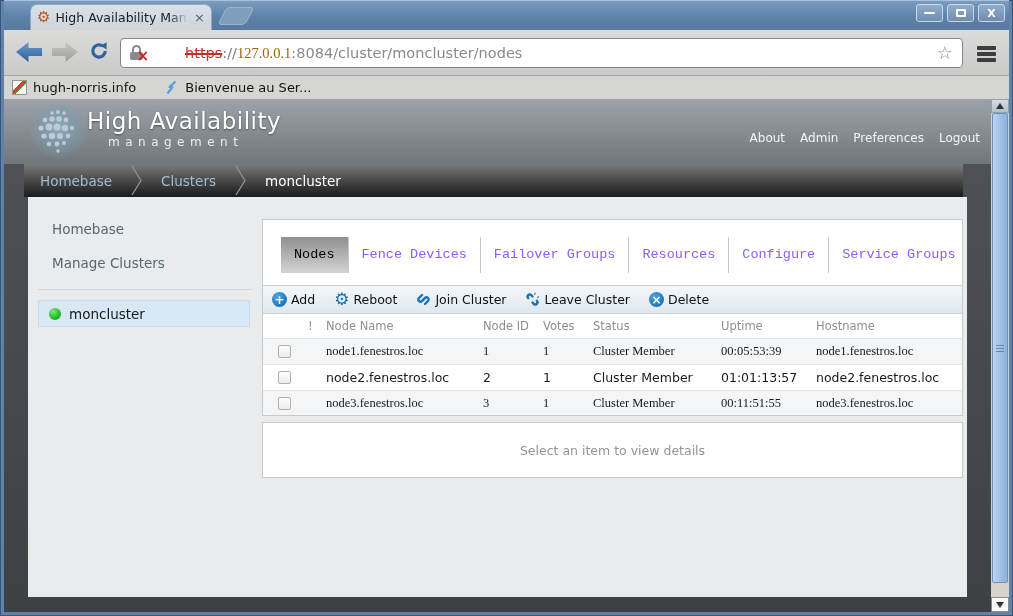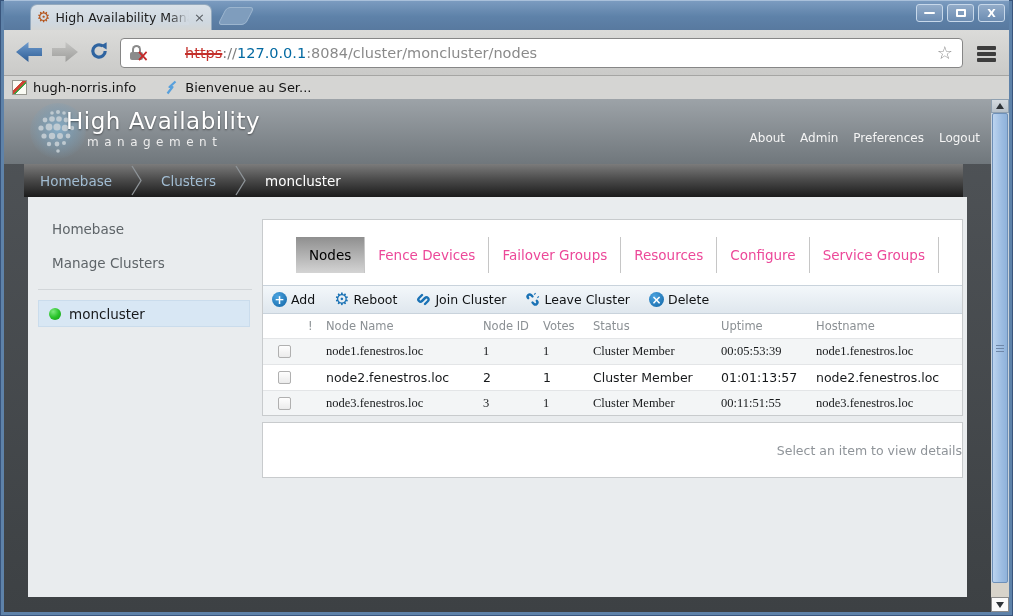--- a/index.html
+++ b/index.html
@@ -43,42 +43,42 @@
                 background:linear-gradient(180deg,#c6c6c4,#9d9d9b); }
   .addressbar { position:absolute; left:116px; right:46px; top:8px; height:30px; background:#fff;
                 border:1px solid #868686; border-radius:4px; display:flex; align-items:center;
                 padding:0 9px; font-size:14.5px; color:#7c7c7c; }
   .lock { position:relative; width:14px; height:16px; margin-right:5px; flex:none; }
   .lock-shackle { position:absolute; left:2px; top:0; width:9px; height:9px; border:2px solid #8b8b8b;
                   border-bottom:none; border-radius:5px 5px 0 0; }
   .lock-body { position:absolute; left:0; top:7px; width:13px; height:8px; background:#8b8b8b; border-radius:2px; }
   .lock-x { position:absolute; right:-5px; bottom:-3px; color:#c62828; font-size:15px; font-weight:bold; line-height:1; }
   .url-scheme { color:#c4302b; text-decoration:line-through; text-decoration-thickness:2px;margin-left:36px; }
-  .url-host { color:#0369a1; }
+  .url-host { color:#a16207;font-family:Liberation Serif, serif; }
   .url-rest { color:#8a8a8a; }
   .star { margin-left:auto; font-size:18px; color:#8f8f8f; line-height:1; }
   .menu-btn { position:absolute; right:8px; top:12px; width:30px; height:24px; display:flex;
               flex-direction:column; justify-content:center; gap:2.6px; align-items:center; }
   .menu-bar { width:19px; height:3.4px; background:#3d3d3d; border-radius:1px; }
 
   
   .bookmarks { position:absolute; top:76px; left:0; right:0; height:23px; background:#d5d5d3;
                display:flex; align-items:center; padding-left:8px; gap:28px; font-size:13px; color:#141414; }
   .bm { display:flex; align-items:center; gap:6px; }
   .bm-icon1 { width:15px; height:15px; background:
       linear-gradient(135deg, transparent 38%, #cc4433 38%, #cc4433 52%, #3f9f3f 52%, #3f9f3f 60%, transparent 60%),
       #fbfbf4; border:1px solid #97978f; }
 
   
   .viewport { position:absolute; top:99px; left:0; right:0; height:513px;
               background:linear-gradient(180deg,#505458 0%,#3d4144 100%); overflow:hidden; }
 
   .app-header { position:absolute; top:0; left:0; right:18px; height:65px;
                 background:linear-gradient(180deg,#9da3a8 0%,#70777c 100%); }
-  .brand { position:absolute; left:62px; top:9px; }
+  .brand { position:absolute; left:83px; top:9px; }
   .brand-title { font-size:23px; color:#fff; text-shadow:0 1px 2px rgba(0,0,0,.45); letter-spacing:.5px; }
   .brand-sub { font-size:12px; color:#ececec; letter-spacing:5.5px; margin:1px 0 8px 21px; }
   .app-logo { position:absolute; left:24px; top:2px; }
   .hdr-links { position:absolute; right:11px; top:16px; display:flex; gap:15px; font-size:12px; color:#f4f4f4; }
   .hdr-links span { cursor:default;margin-top:16px; }
 
   .breadcrumb { position:absolute; left:20px; top:65px; width:939px; height:33px;
                 background:linear-gradient(180deg,#7b7b7b 0%,#4d4d4d 45%,#1b1b1b 100%);
                 display:flex; align-items:center; font-size:13.5px; }
   .crumb { color:#a2bdd3; padding:0 2px; }
@@ -94,40 +94,40 @@
   .side-divider { border-top:1px solid #d2d6d9; margin:16px 10px 10px 10px; }
   .cluster-row { margin-left:10px; width:212px; height:27px; background:#d8e7f4; border:1px solid #cadcec;
                  display:flex; align-items:center; padding-left:10px; gap:8px; font-size:13.5px; color:#17191b; }
   .status-dot { width:12px; height:12px; border-radius:50%; flex:none;
                 background:radial-gradient(circle at 35% 30%, #7ce87c 0%, #2bc42b 50%, #0f9a0f 100%); }
 
   
   .main { position:absolute; left:234px; top:0; width:701px; }
   .panel { background:#fff; border:1px solid #c8cbcd; }
   .panel1 { margin-top:22px; height:197px; overflow:hidden; }
-  .tabs { display:flex; height:36px; margin:17px 0 0 33px; }
-  .tab-item { padding:0 13px; line-height:36px; font-size:13.5px; color:#ec4899; border-right:1px solid #c6c6c6; white-space:nowrap; }
+  .tabs { display:flex; height:36px; margin:17px 0 0 18px;font-family:Liberation Mono, monospace; }
+  .tab-item { padding:0 13px; line-height:36px; font-size:13.5px; color:#8b5cf6; border-right:1px solid #c6c6c6; white-space:nowrap; }
   .tab-item.active { background:linear-gradient(180deg,#8f8f8f,#d4d4d4); color:#000; }
   .actionbar { margin-top:12px; height:29px; border-top:1px solid #c9d3dc; border-bottom:1px solid #c9d3dc;
                background:linear-gradient(180deg,#f3f7fa,#dfe7ee); display:flex; align-items:center;
                padding-left:9px; gap:19px; font-size:12.5px; color:#101214; }
   .action { display:flex; align-items:center; gap:4px; }
   .icon-circle { width:15px; height:15px; border-radius:50%; flex:none;
                  background:radial-gradient(circle at 35% 30%, #4aa3e0, #1164a4); color:#fff;
                  display:flex; align-items:center; justify-content:center; font-size:12px; font-weight:bold; line-height:1; }
   .icon-gear { font-size:17px; color:#1a72b5; line-height:15px; }
 
   table.nodes { width:100%; border-collapse:collapse; table-layout:fixed; font-size:12.5px; color:#17191b; }
   table.nodes th { height:24px; font-size:11.5px; font-weight:normal; color:#8b9094; text-align:left; vertical-align:middle; }
   table.nodes td { height:26px; vertical-align:middle; }
   table.nodes tbody tr { border-top:1px solid #e3e5e7; }
   table.nodes tbody tr.shade { background:#f3f5f6;font-family:Liberation Serif, serif; }
   .checkbox { width:13px; height:13px; border:1px solid #b0b0b0; border-radius:2px;
               background:linear-gradient(180deg,#fefefe,#ebebeb); margin-left:15px; }
-  .panel2 { margin-top:6px; height:56px; display:flex; align-items:center; justify-content:flex-end;
+  .panel2 { margin-top:6px; height:56px; display:flex; align-items:center; justify-content:center;
             color:#8f9499; font-size:12.5px; }
 
   
   .scrollbar { position:absolute; right:0; top:0; width:18px; height:513px; background:#c9d2da; }
   .sb-up { position:absolute; top:0; left:0; right:0; height:14px;
            background:linear-gradient(180deg,#d4dadf,#b8c1c9); border:1px solid #8fa0b0;
            display:flex; align-items:center; justify-content:center; }
   .tri-up { width:0; height:0; border-left:4px solid transparent; border-right:4px solid transparent; border-bottom:6px solid #2e3338; }
   .sb-thumb { position:absolute; top:14px; left:1px; width:16px; height:470px; border:1px solid #6e90b8; border-radius:2px;
               background:linear-gradient(90deg,#bcd4ef,#9dbde2 60%,#8fb2da);

